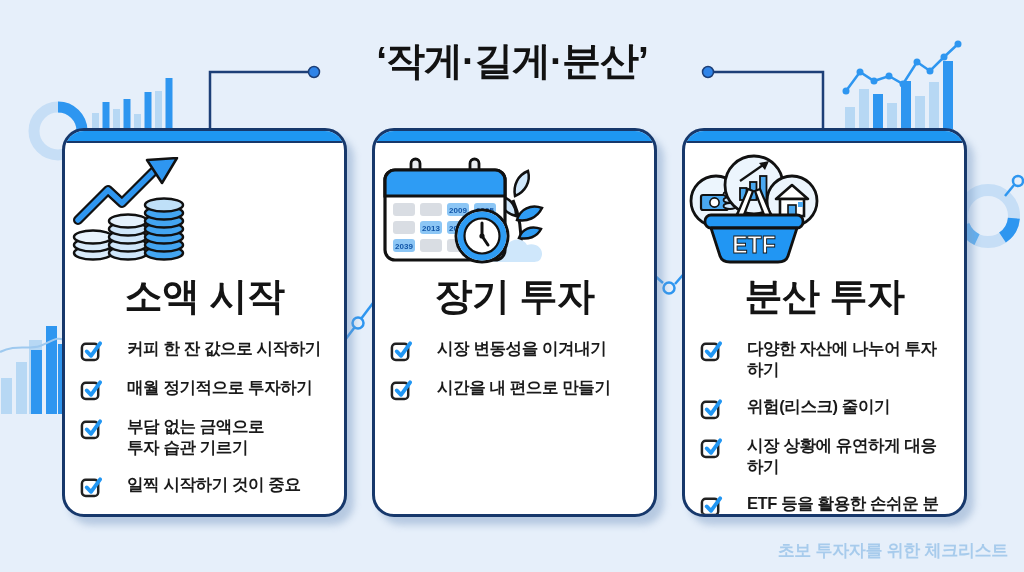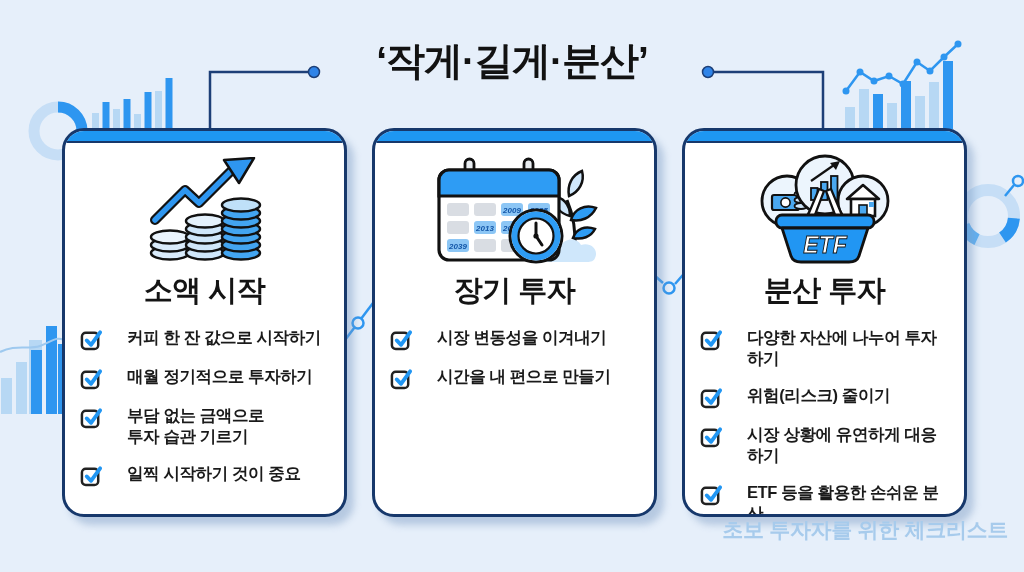--- a/index.html
+++ b/index.html
@@ -18,34 +18,34 @@
   .card{
     position:absolute;top:128px;width:285px;height:389px;background:#ffffff;
     border:3px solid #17386b;border-radius:22px;overflow:hidden;z-index:1;
     box-shadow:7px 8px 7px rgba(125,155,195,0.45);
     box-sizing:border-box;
   }
   .card.c1{left:62px}
   .card.c2{left:372px}
   .card.c3{left:682px}
   .card-strip{height:10px;background:#1e97f2;border-bottom:2.5px solid #17386b;}
-  .icon-area{height:114px;margin-top:10px;display:flex;align-items:center;justify-content:center;font-style:italic;}
+  .icon-area{height:114px;margin-top:10px;display:flex;align-items:center;}
   .card-title{
-    text-align:center;font-size:29px;font-weight:900;color:#141414;
+    text-align:center;font-size:38px;font-weight:900;color:#141414;
     letter-spacing:-0.5px;margin:4px 0 16px;
   }
   .card-items{padding:0 15px;}
   .item-row{display:flex;align-items:flex-start;gap:24px;margin-bottom:15px;}
   .item-label{
     font-size:16.5px;font-weight:800;color:#1a1a1a;line-height:1.3;
     white-space:pre-line;letter-spacing:-0.4px;
   }
   .checkbox-icon{flex-shrink:0;margin-top:1px;}
   .footer-note{
-    position:absolute;right:16px;bottom:28px;font-size:21px;font-weight:700;
+    position:absolute;right:16px;bottom:10px;font-size:17px;font-weight:700;
     color:#a7cbec;letter-spacing:-0.3px;z-index:1;
   }
 </style>
 </head>
 <body>
 
 <svg class="decor-svg" width="1024" height="572" viewBox="0 0 1024 572">
 
   <g>
     <circle cx="58" cy="131" r="24" fill="none" stroke="#c6def6" stroke-width="11"></circle>

